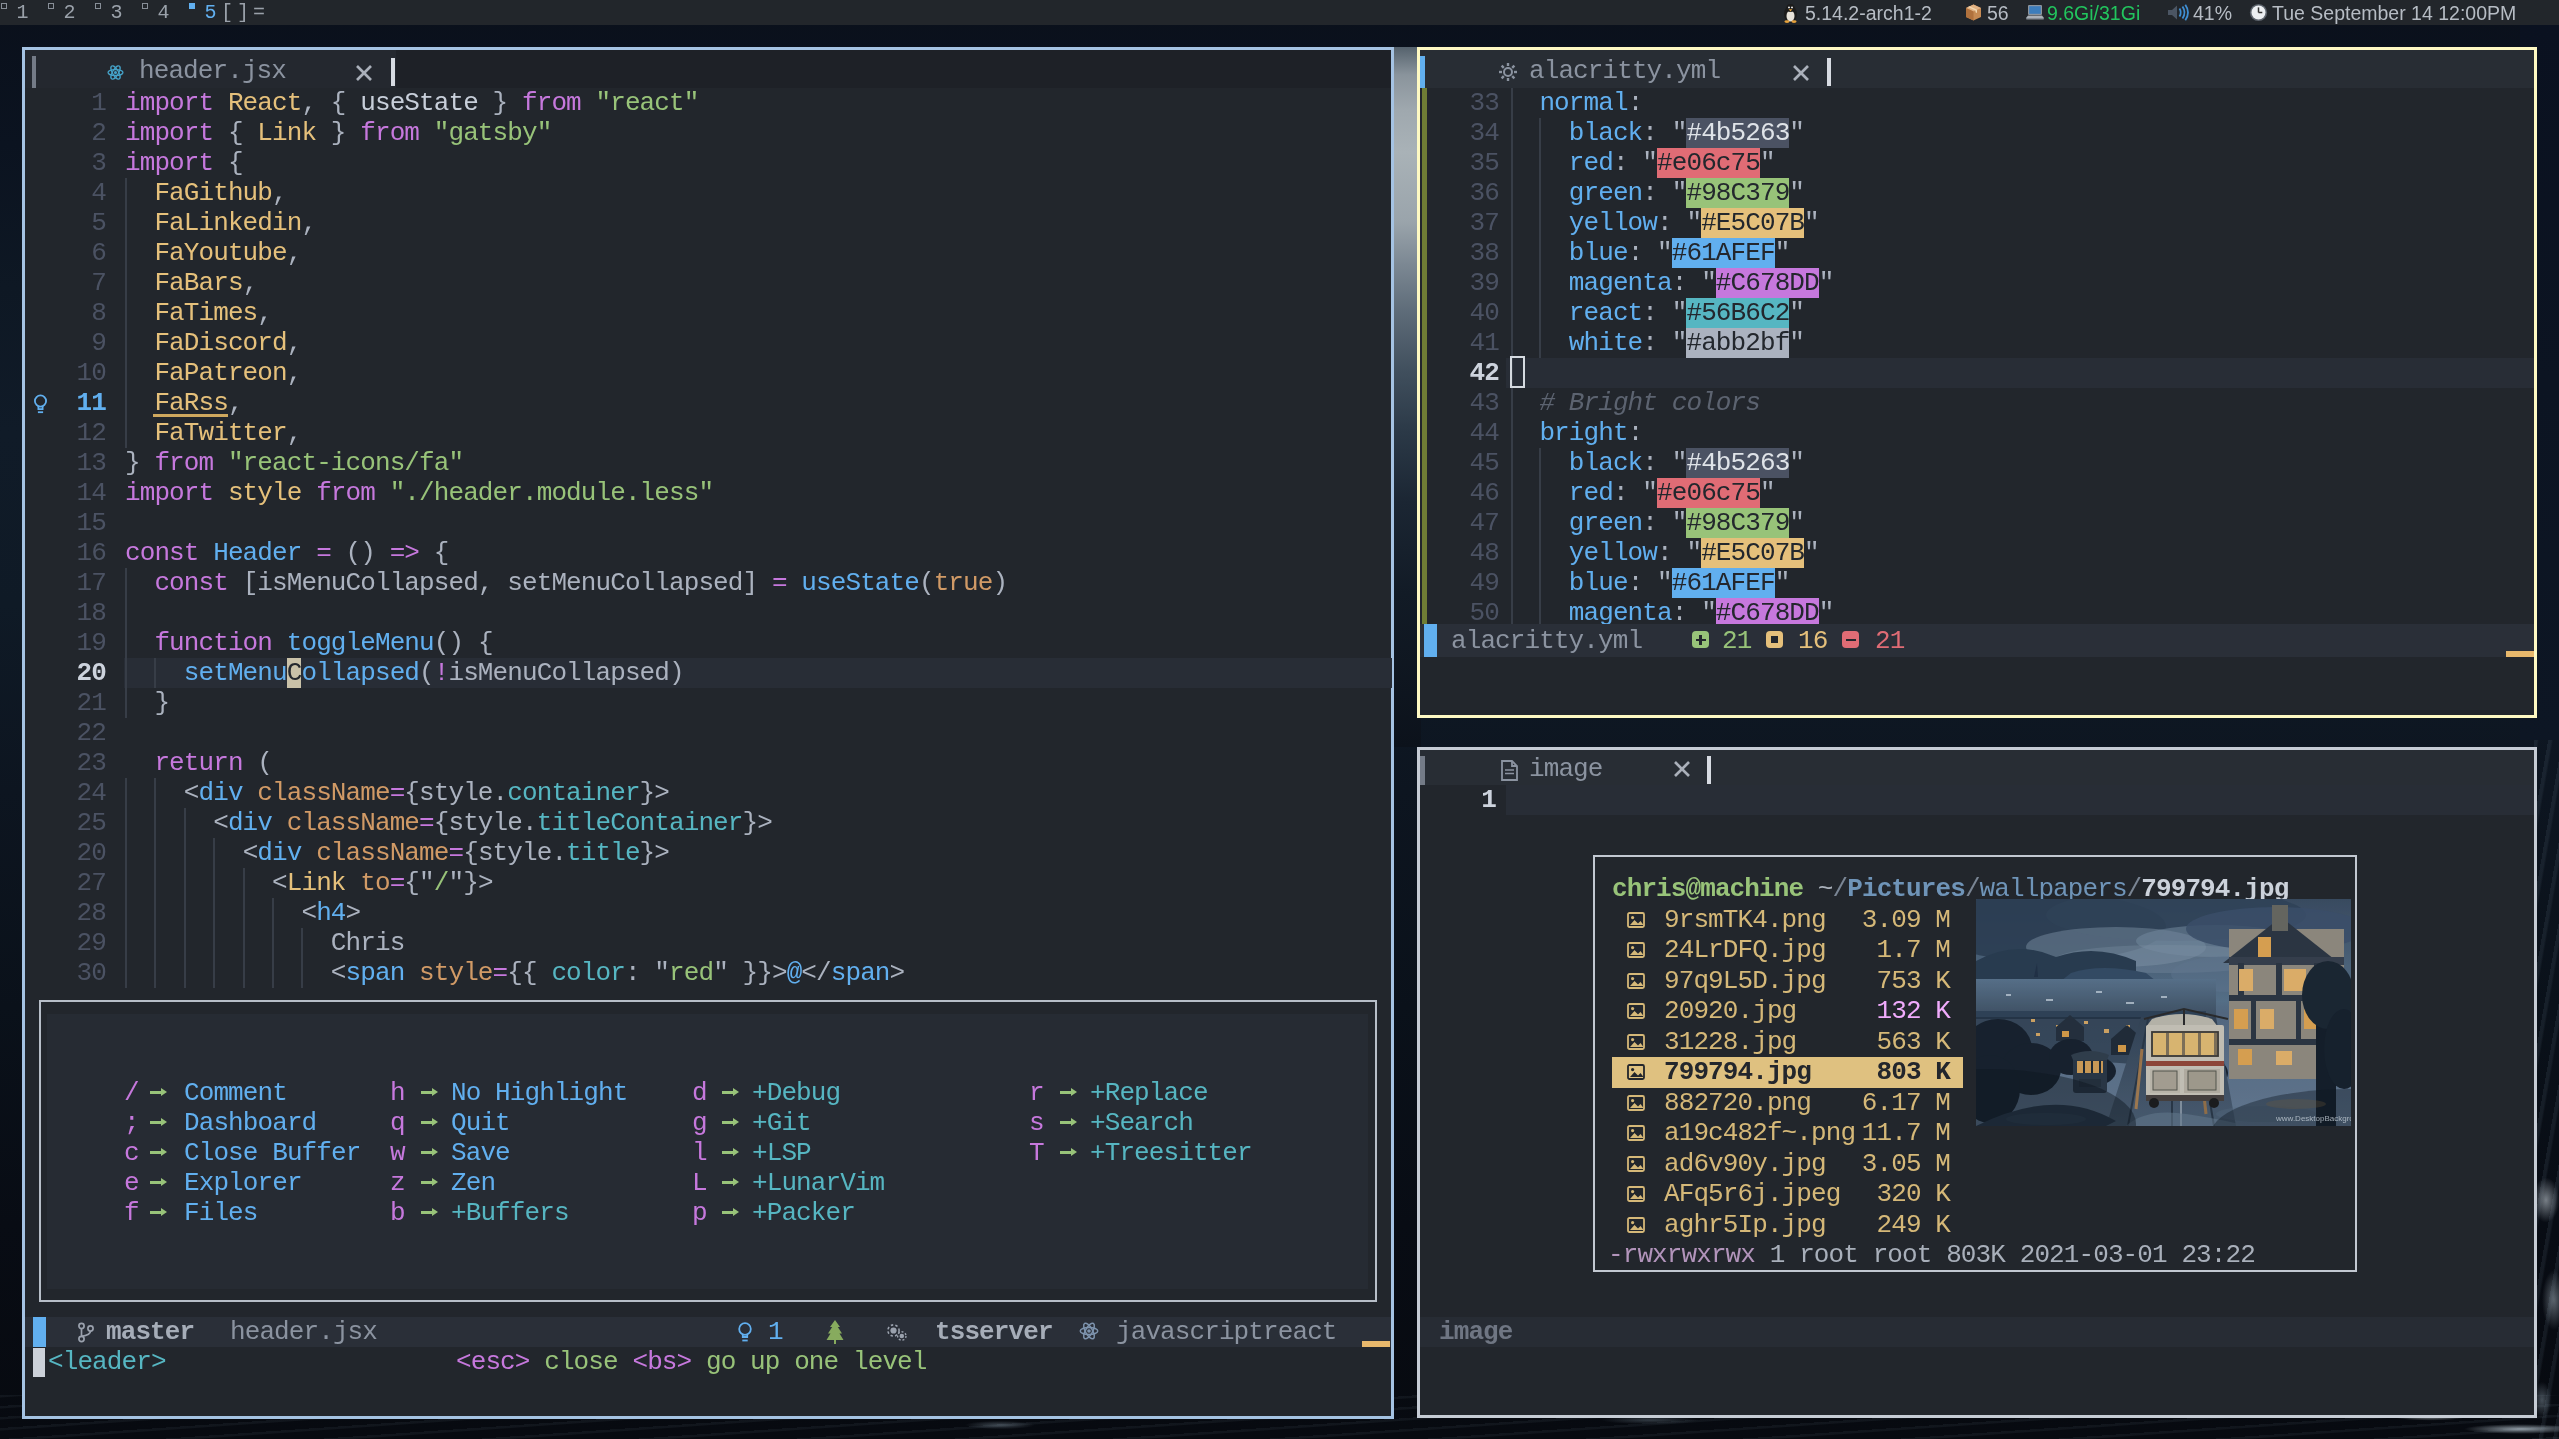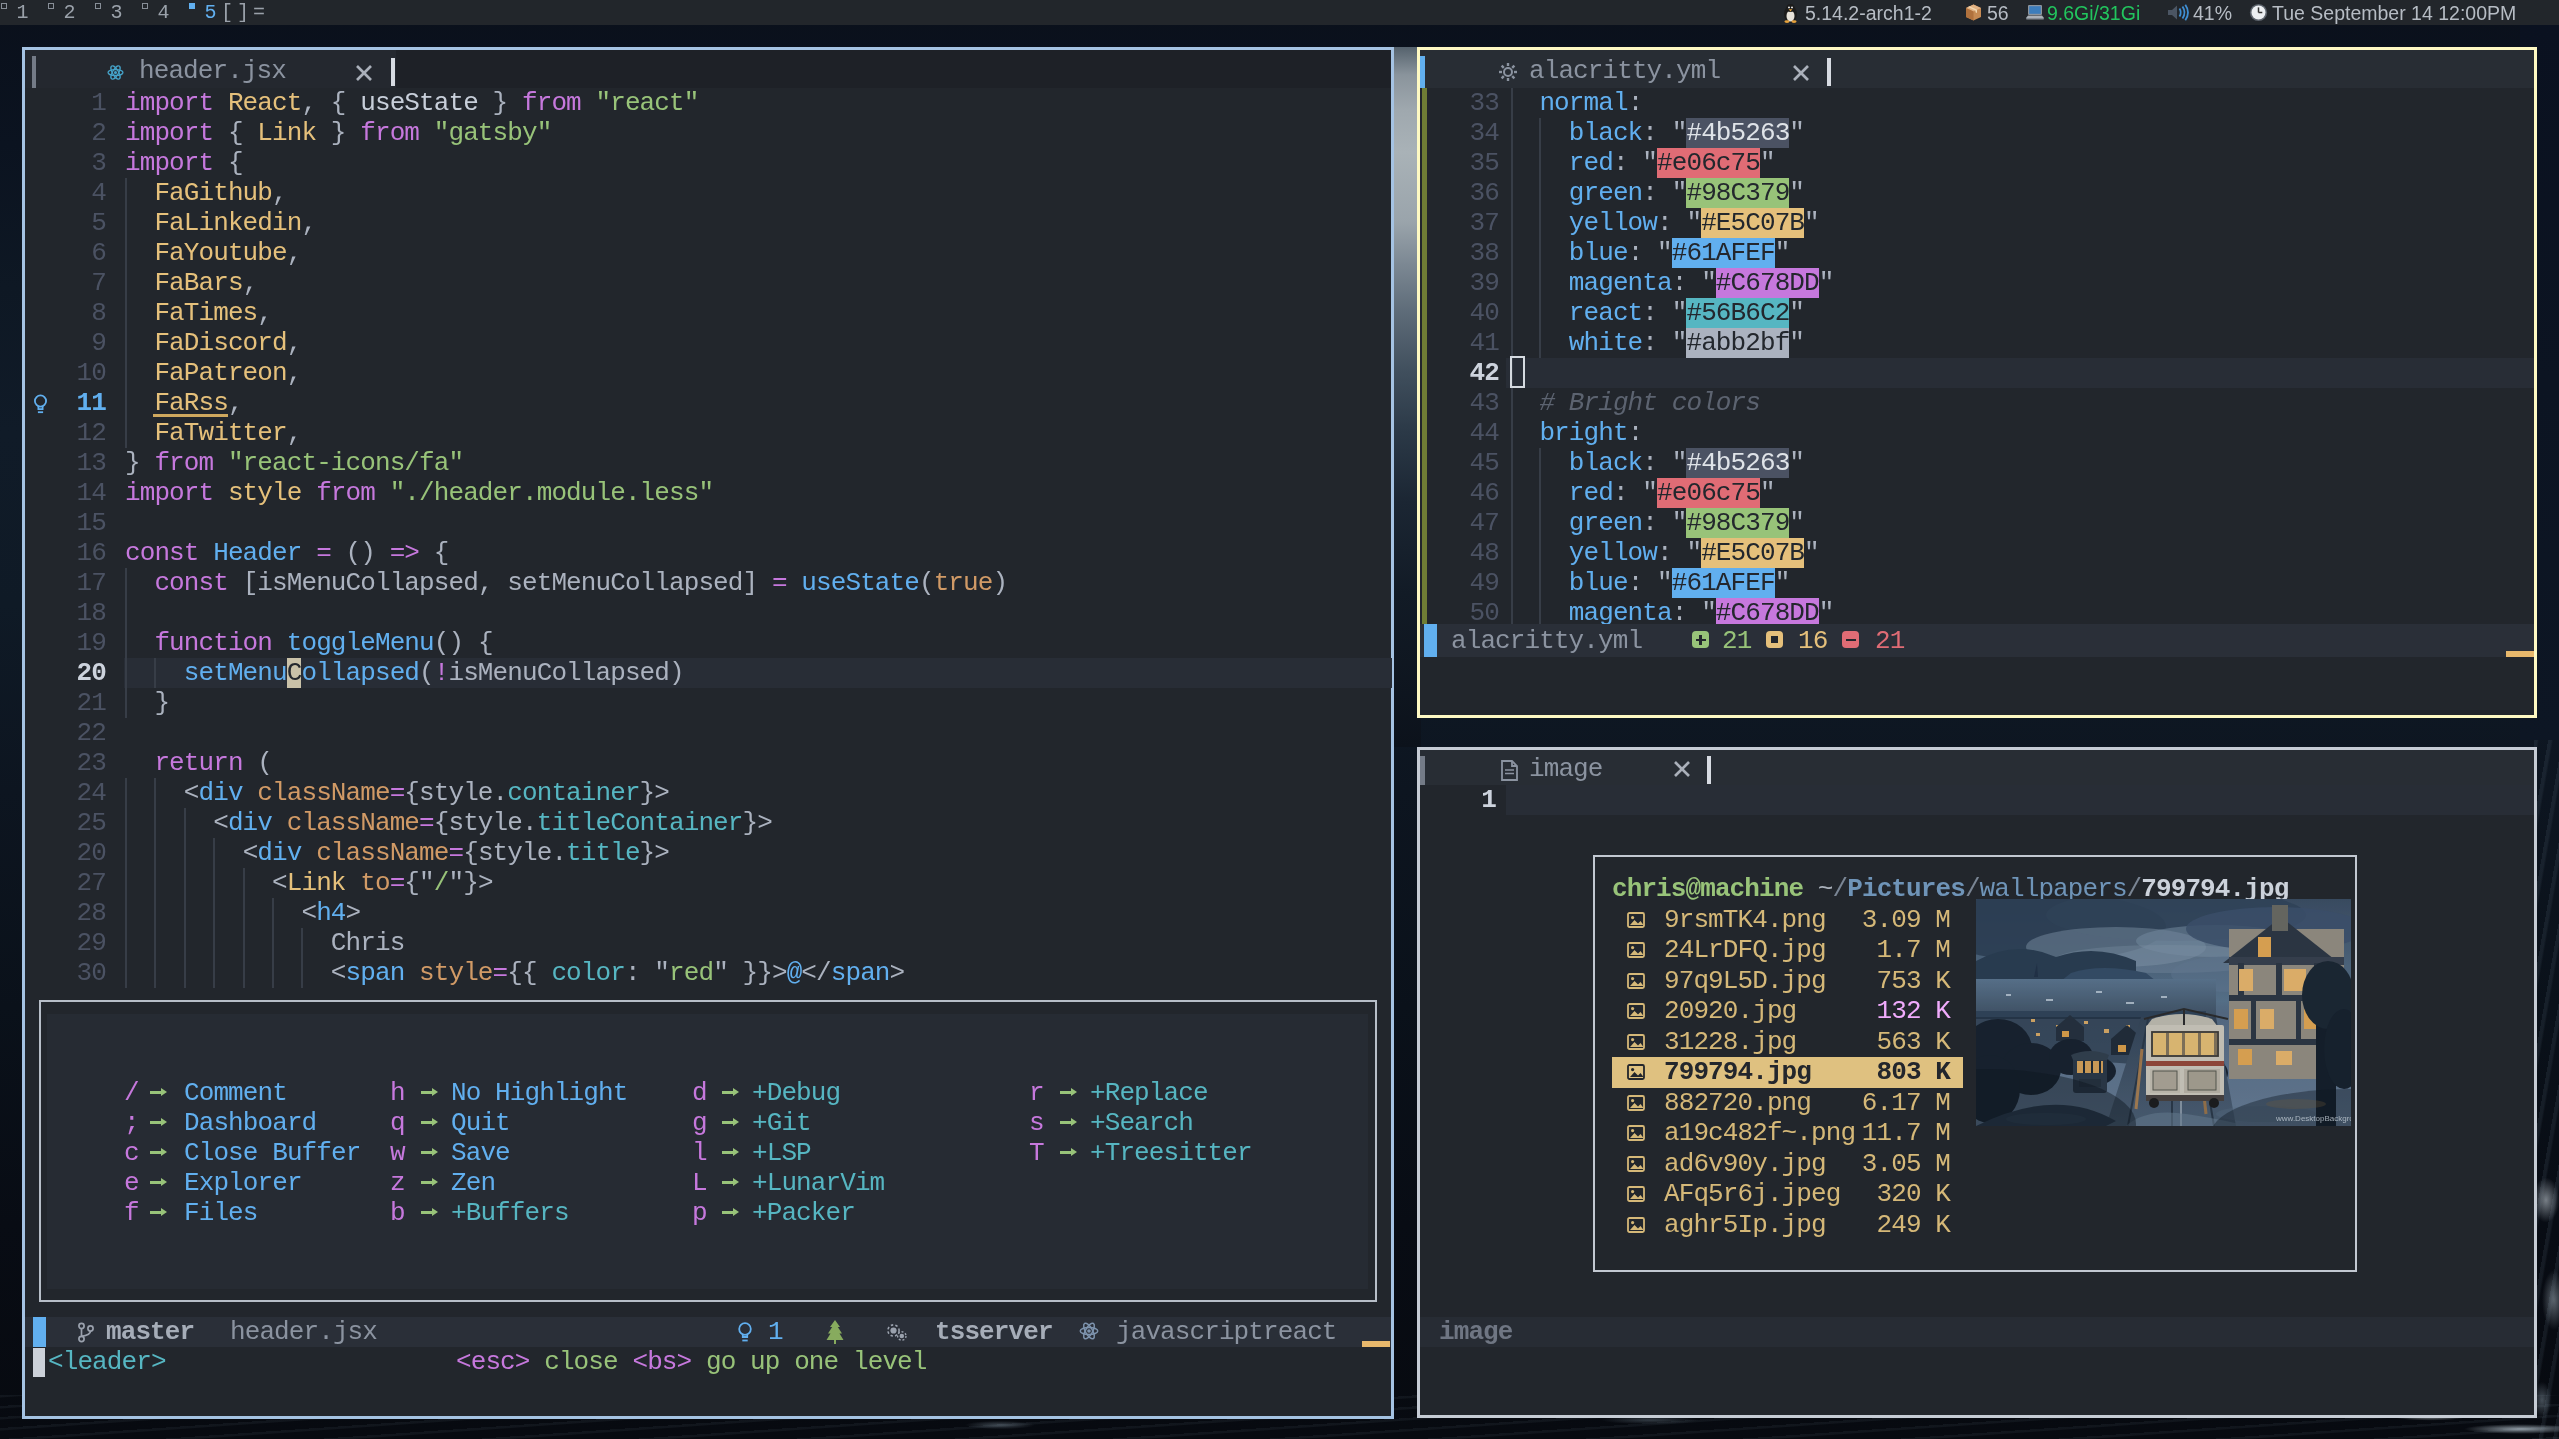--- a/index.html
+++ b/index.html
@@ -511,20 +511,21 @@
     </svg>
     <div class="abs" style="left:244px;top:429.0px;font-size:26px;letter-spacing:-0.9px;line-height:30.5px;color:#d5b878">AFq5r6j.jpeg</div>
     <div class="abs" style="left:350px;top:429.0px;width:180px;text-align:right;font-size:26px;letter-spacing:-0.9px;line-height:30.5px;color:#d5b878">320 K</div>
     <svg class="abs" style="left:207px;top:466.5px" width="18" height="16" viewBox="0 0 18 16">
       <rect x="1" y="1" width="16" height="14" rx="1.5" fill="none" stroke="#d5b878" stroke-width="1.8"></rect>
       <circle cx="5.6" cy="5.6" r="1.6" fill="#d5b878"></circle>
       <path d="M3 13 l4.5-5 3.5 3.5 2.5-2.5 3 4z" fill="#d5b878"></path>
     </svg>
     <div class="abs" style="left:244px;top:459.5px;font-size:26px;letter-spacing:-0.9px;line-height:30.5px;color:#d5b878">aghr5Ip.jpg</div>
     <div class="abs" style="left:350px;top:459.5px;width:180px;text-align:right;font-size:26px;letter-spacing:-0.9px;line-height:30.5px;color:#d5b878">249 K</div>
+<div class="abs" style="left:188px;top:490.0px;font-size:26px;letter-spacing:-0.9px;line-height:30px"><span style="color:#b294bb">-rwxrwxrwx</span><span style="color:#a8afba"> 1 root root 803K 2021-03-01 23:22</span></div>
 <svg class="abs" style="left:556px;top:149px" width="375" height="227" viewBox="0 0 375 227">
 <defs>
 <linearGradient id="sky" x1="0" y1="0" x2="0" y2="1">
  <stop offset="0" stop-color="#3d5066"></stop>
           <stop offset="0.45" stop-color="#5d7992"></stop>
  <stop offset="0.5" stop-color="#5a7089"></stop>
           <stop offset="1" stop-color="#6b829b"></stop>
 </linearGradient>
 <linearGradient id="bay" x1="0" y1="0" x2="0" y2="1">
  <stop offset="0" stop-color="#5f7a94"></stop>

